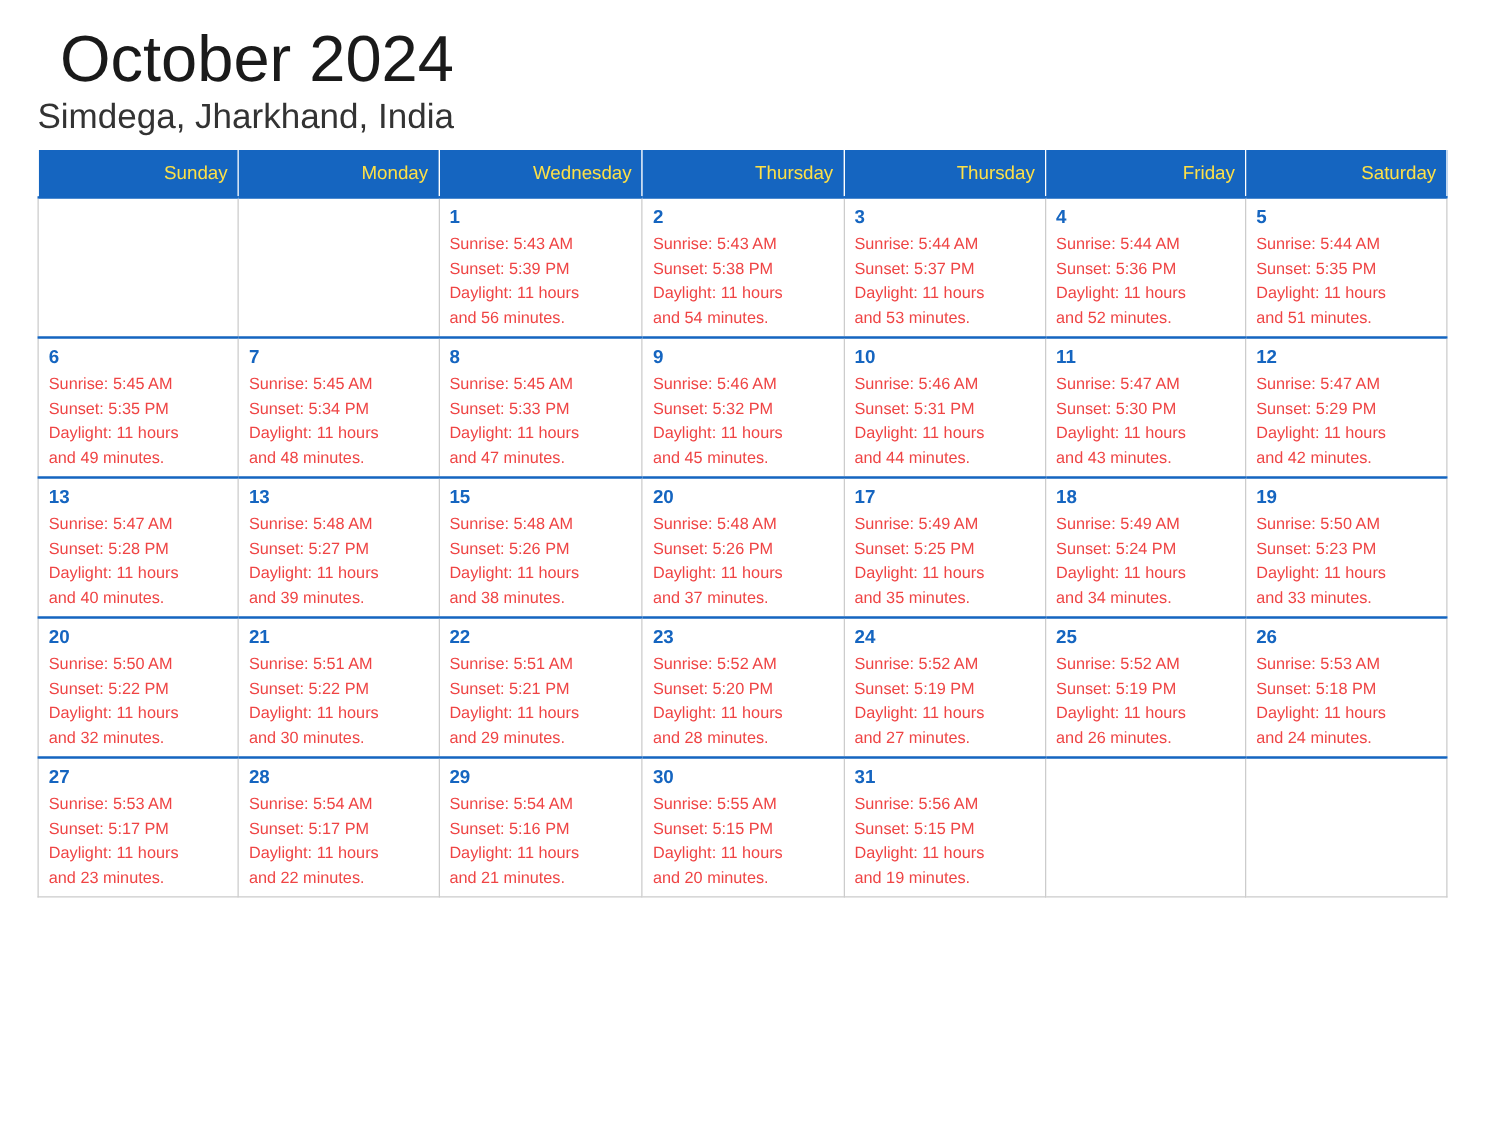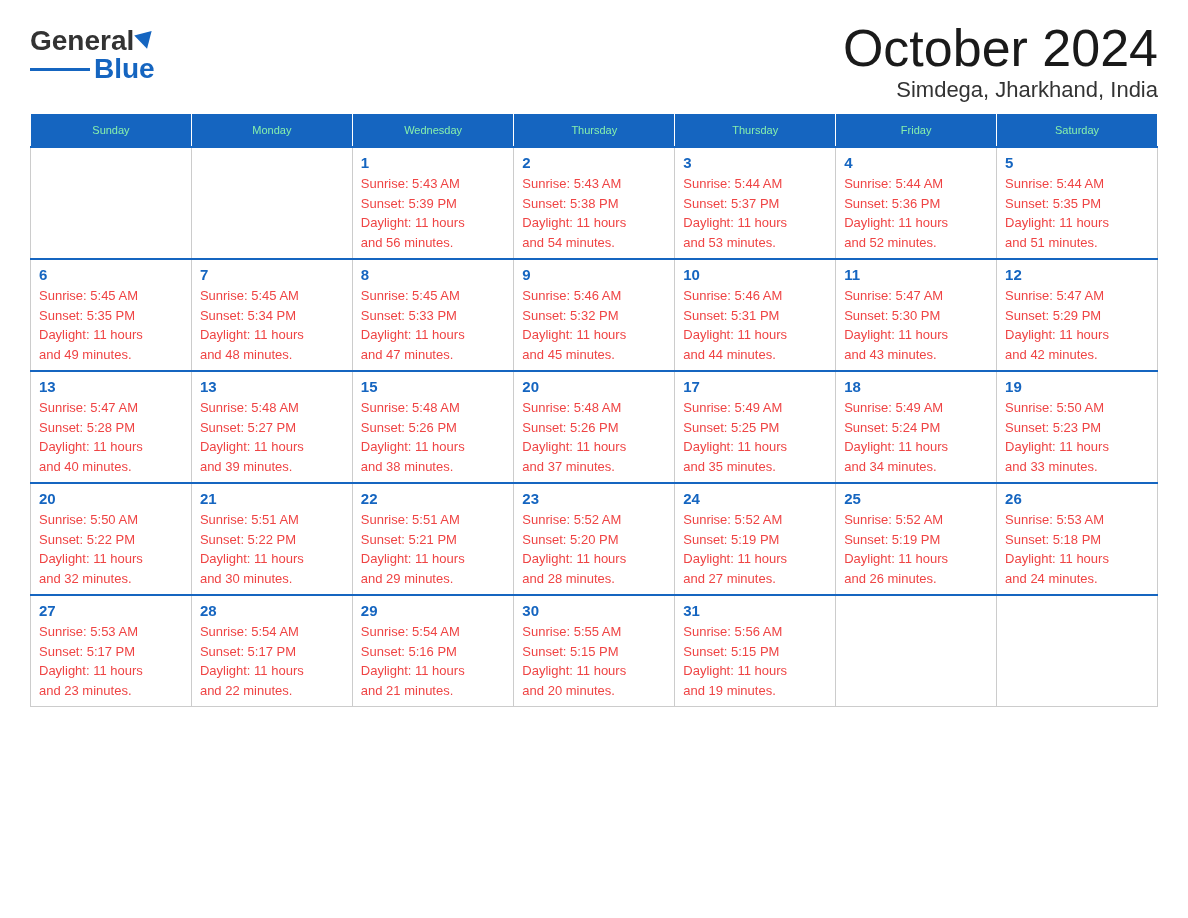--- a/index.html
+++ b/index.html
@@ -25,36 +25,36 @@
     .title-block {
       text-align: right;
     }
     .month-title {
       font-size: 52px;
       font-weight: 300;
       color: #1a1a1a;
       line-height: 1.1;
     }
     .location-title {
-      font-size: 22px;
+      font-size: 28px;
       color: #333;
       font-weight: normal;
     }
     .calendar {
       width: 100%;
       border-collapse: collapse;
       margin-top: 10px;
     }
     .calendar th {
       background-color: #1565c0;
-      color: #86efac;
+      color: #fde047;
       padding: 10px 8px;
-      font-size: 11px;
+      font-size: 15px;
       font-weight: normal;
-      text-align: center;
+      text-align: right;
       border: 1px solid #fff;
     }
     .calendar td {
       border: 1px solid #ccc;
       vertical-align: top;
       padding: 6px 8px;
       width: 170px;
       min-height: 100px;
       font-size: 13px;
       color: #222;
@@ -75,30 +75,20 @@
       background: #fff;
     }
     tr.week-row td {
       border-top: 2px solid #1565c0;
     }
   </style>
 </head>
 <body>
 
 <div class="header">
-  <div class="logo">
-    <div style="display:flex; align-items:center; font-size:28px; font-weight:bold;">
-      <span style="color:#333;">General</span>
-      <span style="display:inline-block;width:0;height:0;border-left:9px solid transparent;border-right:9px solid transparent;border-top:16px solid #1565c0;margin:0 2px;transform:rotate(-15deg);vertical-align:middle;"></span>
-    </div>
-    <div style="display:flex; align-items:center; margin-top:-4px;">
-      <div style="width:60px; height:3px; background:#1565c0; margin-right:0;"></div>
-      <span style="color:#1565c0; font-size:28px; font-weight:bold; margin-left:4px;">Blue</span>
-    </div>
-  </div>
   <div class="title-block">
     <div class="month-title">October 2024</div>
     <div class="location-title">Simdega, Jharkhand, India</div>
   </div>
 </div>
 
 <table class="calendar">
   <thead>
     <tr>
 

